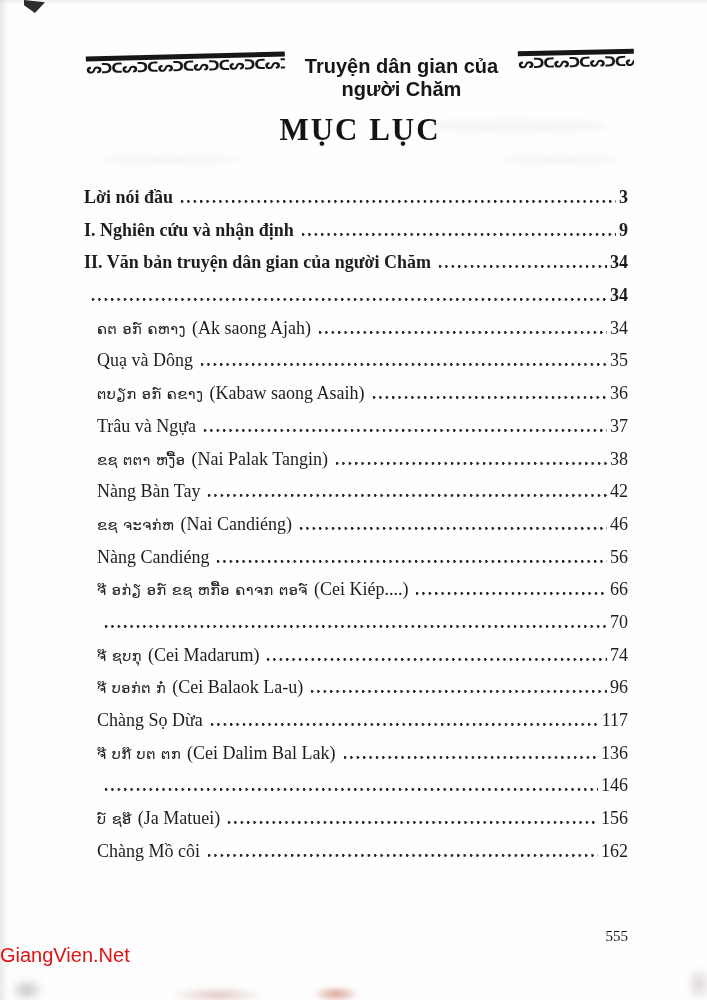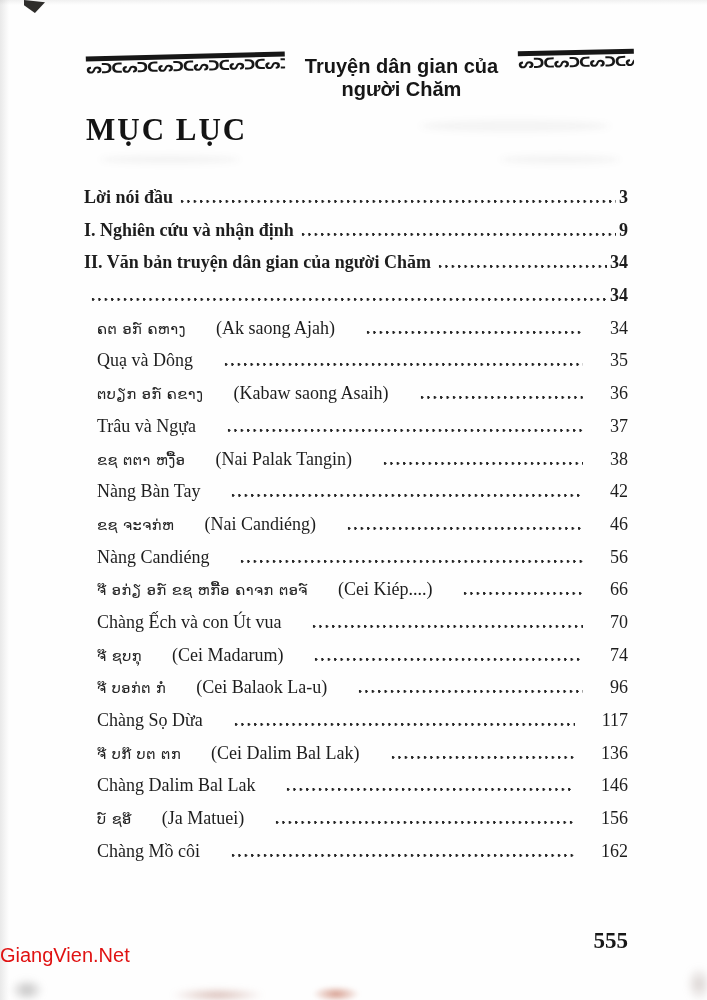--- a/index.html
+++ b/index.html
@@ -17,37 +17,37 @@
   
   .header{position:absolute;left:86px;top:48px;width:548px;display:flex;align-items:flex-start;}
   .band{height:21px;overflow:hidden;border-top:5px solid #171717;box-sizing:border-box;
     font-family:"DejaVu Sans",sans-serif;font-weight:bold;font-size:14px;line-height:15px;
     letter-spacing:-1px;color:#171717;white-space:nowrap;}
   .band-left{width:199px;margin-top:6px;transform:rotate(-1.5deg);}
   .band-right{width:116px;margin-top:2px;transform:rotate(-1.2deg);}
   .running-title{flex:1;text-align:center;padding-top:7px;
     font-family:"Liberation Sans","DejaVu Sans",sans-serif;font-weight:bold;font-size:20px;color:#161616;}
   
-  .doc-title{position:absolute;left:86px;top:112px;width:548px;margin:0;text-align:left;
+  .doc-title{position:absolute;left:86px;top:112px;width:548px;margin:0;text-align:center;
     font-size:31px;font-weight:bold;letter-spacing:2px;color:#141414;}
   
   .toc{position:absolute;left:84px;top:180px;width:544px;}
   .row{box-sizing:border-box;height:32.7px;padding-top:7px;display:flex;align-items:baseline;
     font-size:18px;color:#1d1d1d;}
-  .row:not(.b){padding-left:13px;gap:24px;}
+  .row:not(.b){padding-left:13px;}
   .row.b .label,.row.b .num{font-weight:bold;}
   .cham{font-family:"DejaVu Sans",sans-serif;font-size:14.5px;color:#242424;
     margin-right:6px;white-space:nowrap;letter-spacing:.5px;}
   .label{white-space:nowrap;}
   .leader{flex:1;height:5px;min-width:8px;margin:0 3px 0 7px;
     background-image:radial-gradient(circle at 2px 3.4px,#232323 1.15px,rgba(0,0,0,0) 1.55px);
     background-size:6.4px 5px;background-repeat:repeat-x;}
   .num{white-space:nowrap;}
   
-  .pagenum{position:absolute;right:79px;top:928px;font-size:23px;font-weight:bold;color:#171717;}
+  .pagenum{position:absolute;right:79px;top:928px;font-size:15px;font-weight:normal;color:#171717;}
   .watermark{position:absolute;left:0;top:944px;width:588px;
     font-family:"Liberation Sans","DejaVu Sans",sans-serif;font-size:20px;color:#e01212;}
   
   .ghost{position:absolute;background:rgba(60,60,60,.05);filter:blur(3px);border-radius:50%;}
   .g1{left:420px;top:120px;width:190px;height:12px;}
   .g2{left:100px;top:155px;width:140px;height:9px;}
   .g3{left:500px;top:155px;width:120px;height:9px;}
   .smudge{position:absolute;border-radius:50%;}
   .s1{left:170px;top:988px;width:95px;height:14px;filter:blur(3px);
     background:radial-gradient(ellipse,rgba(176,118,104,.5),rgba(176,118,104,0) 70%);}
@@ -165,21 +165,20 @@
 
     <div class="row">
       <span class="cham">ຈ໊ ອກ່ຽ ອກ໌ ຂຊ ຫກື້ອ ຄາຈກ ຕອຈ໌</span>
       <span class="label">(Cei Kiép....)</span>
       <span class="leader"></span>
       <span class="num">66</span>
     </div>
 
     <div class="row">
 
-      <span class="label">Chàng Ếch và con Út vua</span>
       <span class="leader"></span>
       <span class="num">70</span>
     </div>
 
     <div class="row">
       <span class="cham">ຈ໊ ຊບກຸ</span>
       <span class="label">(Cei Madarum)</span>
       <span class="leader"></span>
       <span class="num">74</span>
     </div>
@@ -201,21 +200,20 @@
 
     <div class="row">
       <span class="cham">ຈ໊ ບກ໊ ບຕ ຕກ</span>
       <span class="label">(Cei Dalim Bal Lak)</span>
       <span class="leader"></span>
       <span class="num">136</span>
     </div>
 
     <div class="row">
 
-      <span class="label">Chàng Dalim Bal Lak</span>
       <span class="leader"></span>
       <span class="num">146</span>
     </div>
 
     <div class="row">
       <span class="cham">ບ໌ ຊອ໊</span>
       <span class="label">(Ja Matuei)</span>
       <span class="leader"></span>
       <span class="num">156</span>
     </div>

